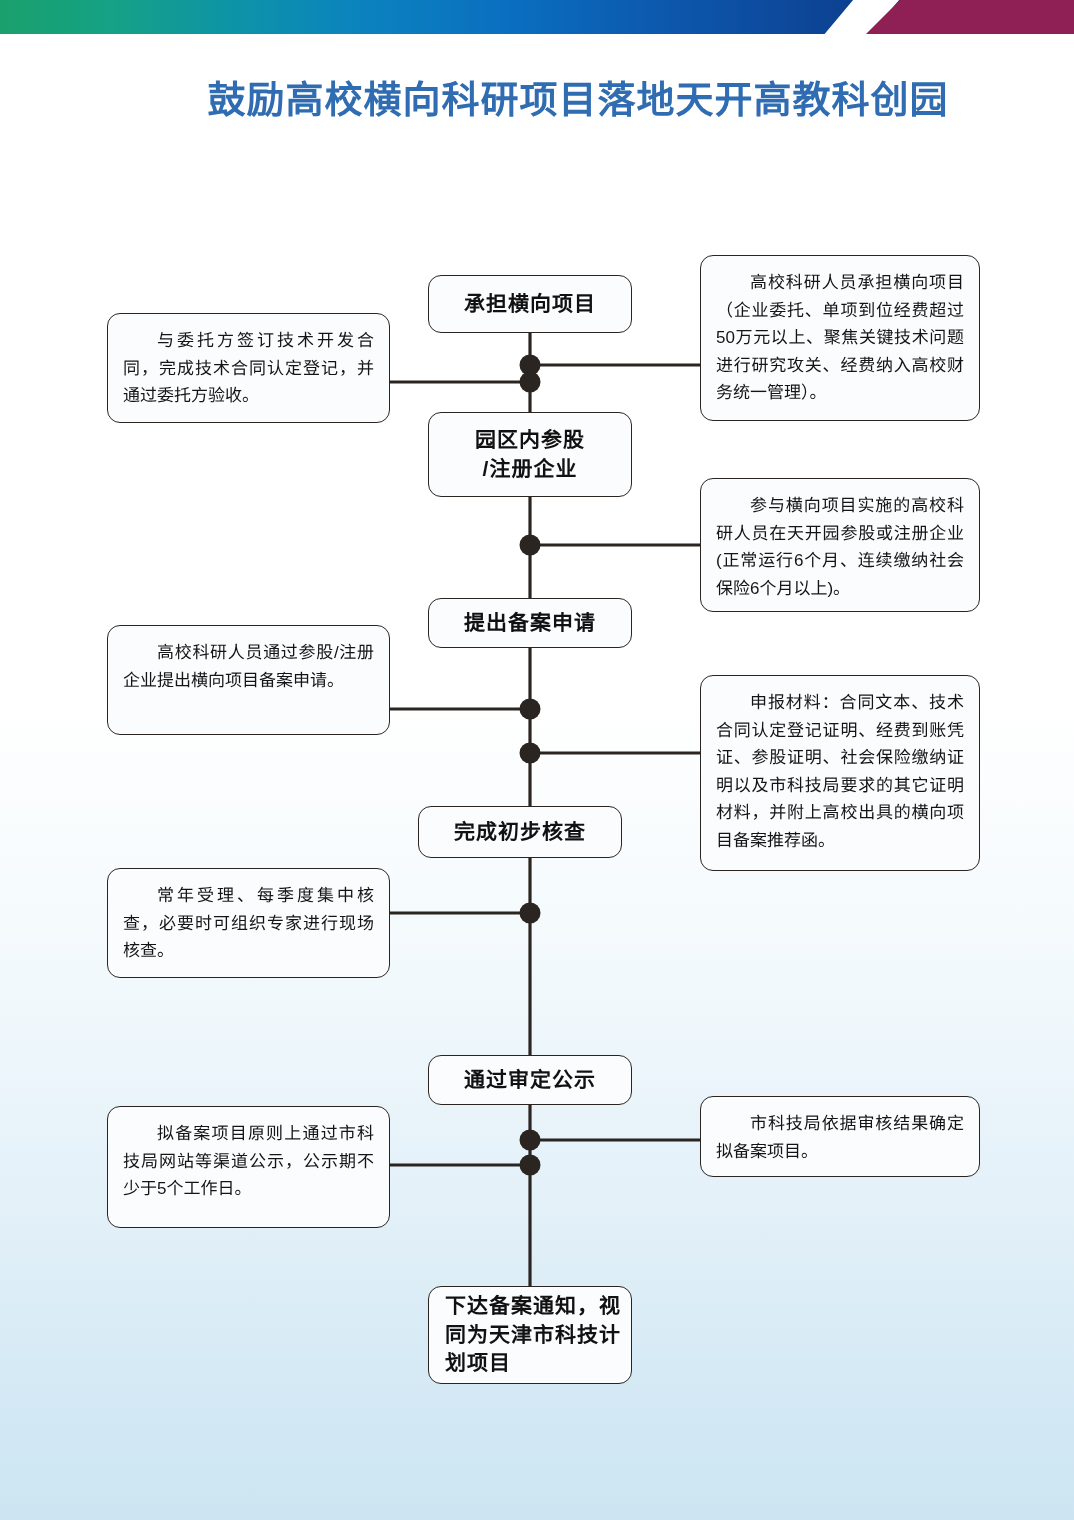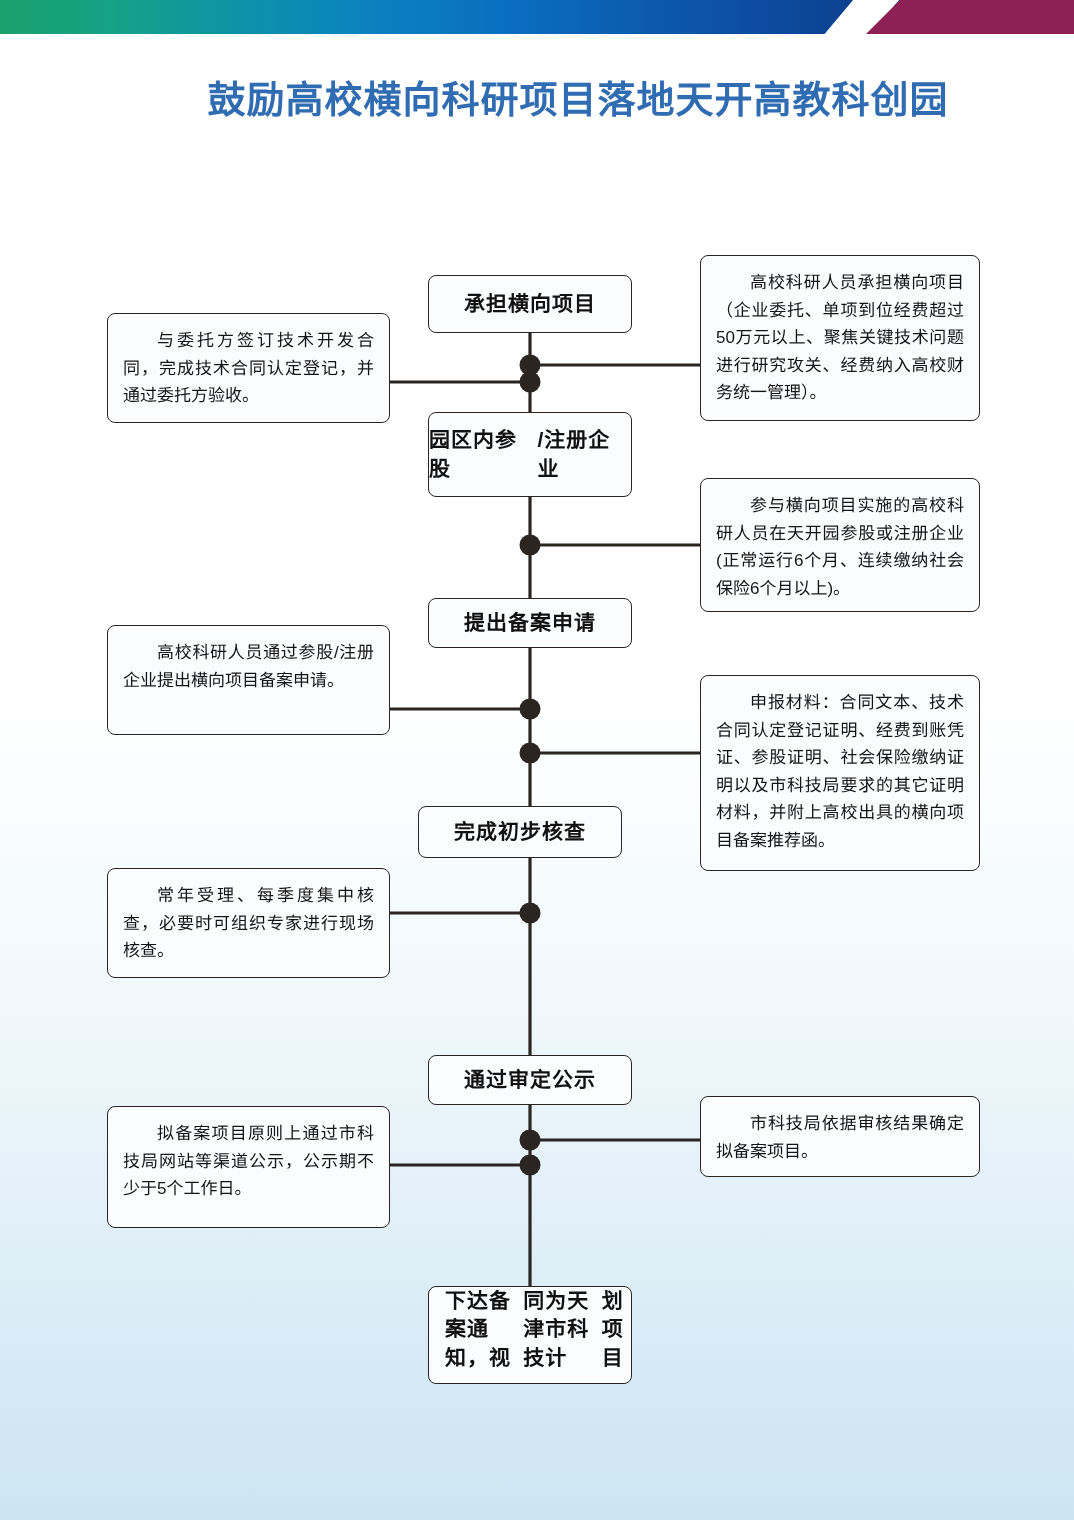--- a/index.html
+++ b/index.html
@@ -37,29 +37,29 @@
     margin-left:41px;
   }
   .title .l2{display:block;}
 
   
   .wires{position:absolute;left:0;top:0;width:1074px;height:1520px;pointer-events:none;}
 
   
   .box{
     position:absolute;box-sizing:border-box;
-    border:1.8px solid #2b2522;border-radius:8px;
+    border:1.8px solid #2b2522;border-radius:13px;
     background:#fbfcfe;
   }
   .node{
     display:flex;align-items:center;justify-content:center;
     font-weight:bold;font-size:21px;color:#111111;
-    letter-spacing:1px;line-height:1.35;text-align:left;
+    letter-spacing:1px;line-height:1.35;text-align:right;
   }
-  .node.multiline{flex-direction:row;}
+  .node.multiline{flex-direction:column;}
   .node.leftal{justify-content:center;align-items:flex-start;text-align:left;padding-left:16px;}
   .note{
     font-size:17px;color:#141414;line-height:1.62;
     padding:13px 15px 11px 15px;
     text-align:justify;text-align-last:left;
     box-sizing:border-box;
   }
   .note .ind{display:block;text-indent:2em;}
 </style>
 </head>

